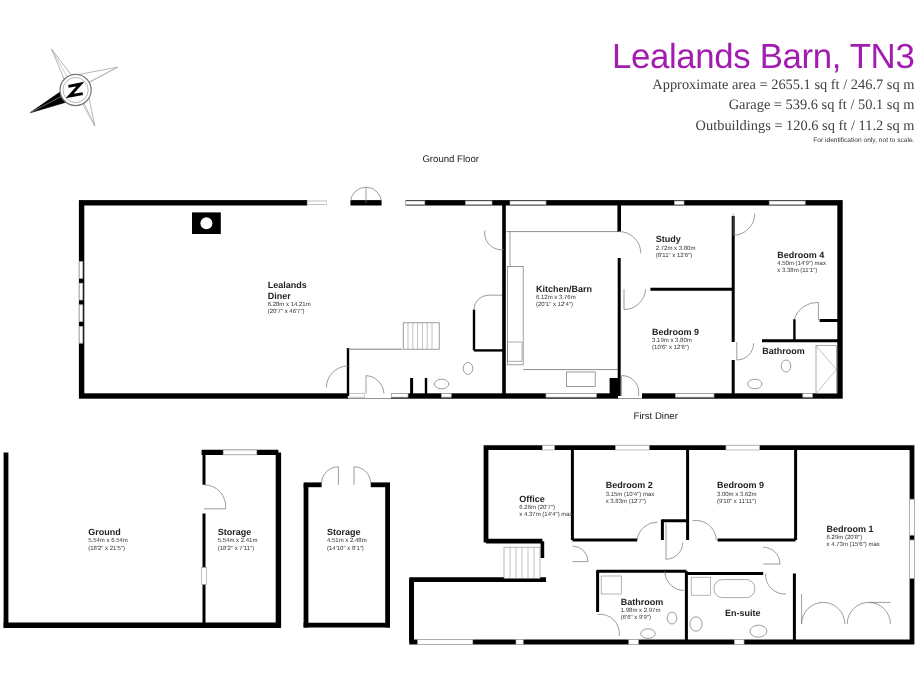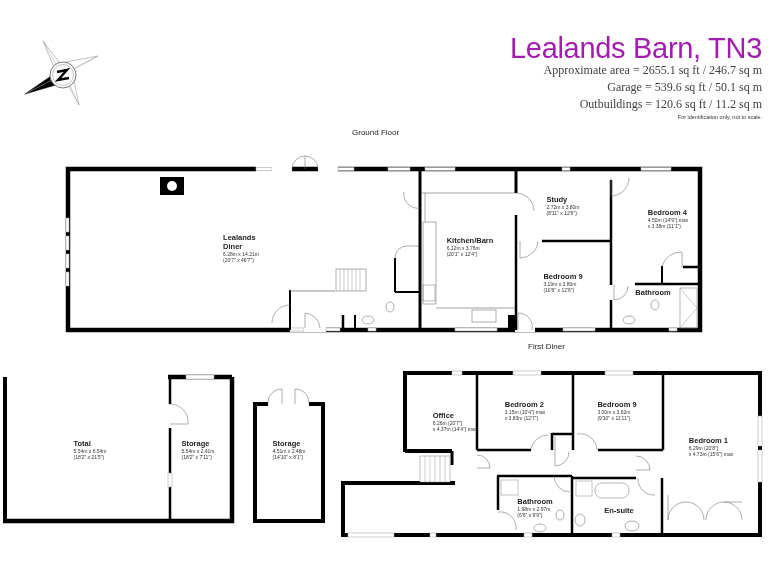--- a/index.html
+++ b/index.html
@@ -237,21 +237,21 @@
 <div class="room-label" style="left:563px; top:272px;">
   <div class="room-name">Bedroom 9</div>
   <div class="room-dim">3.19m x 3.80m</div>
   <div class="room-dim">(10'6" x 12'6")</div>
 </div>
 <div class="room-label" style="left:653px; top:288px;">
   <div class="room-name">Bathroom</div>
 </div>
 
 <div class="room-label" style="left:90px; top:439px;">
-  <div class="room-name">Total</div>
+  <div class="room-name">Ground</div>
   <div class="room-dim">5.54m x 6.54m</div>
   <div class="room-dim">(18'2" x 21'5")</div>
 </div>
 <div class="room-label" style="left:198px; top:439px;">
   <div class="room-name">Storage</div>
   <div class="room-dim">5.54m x 2.41m</div>
   <div class="room-dim">(18'2" x 7'11")</div>
 </div>
 <div class="room-label" style="left:289px; top:439px;">
   <div class="room-name">Storage</div>

